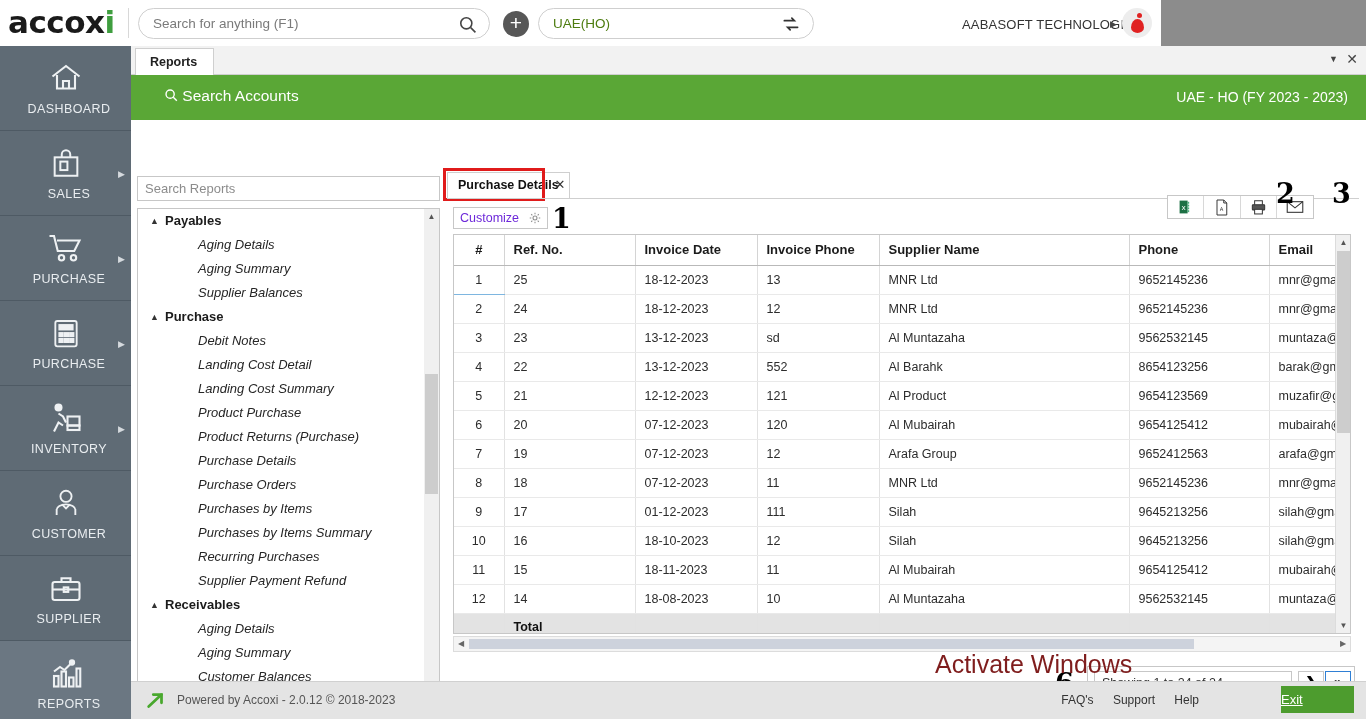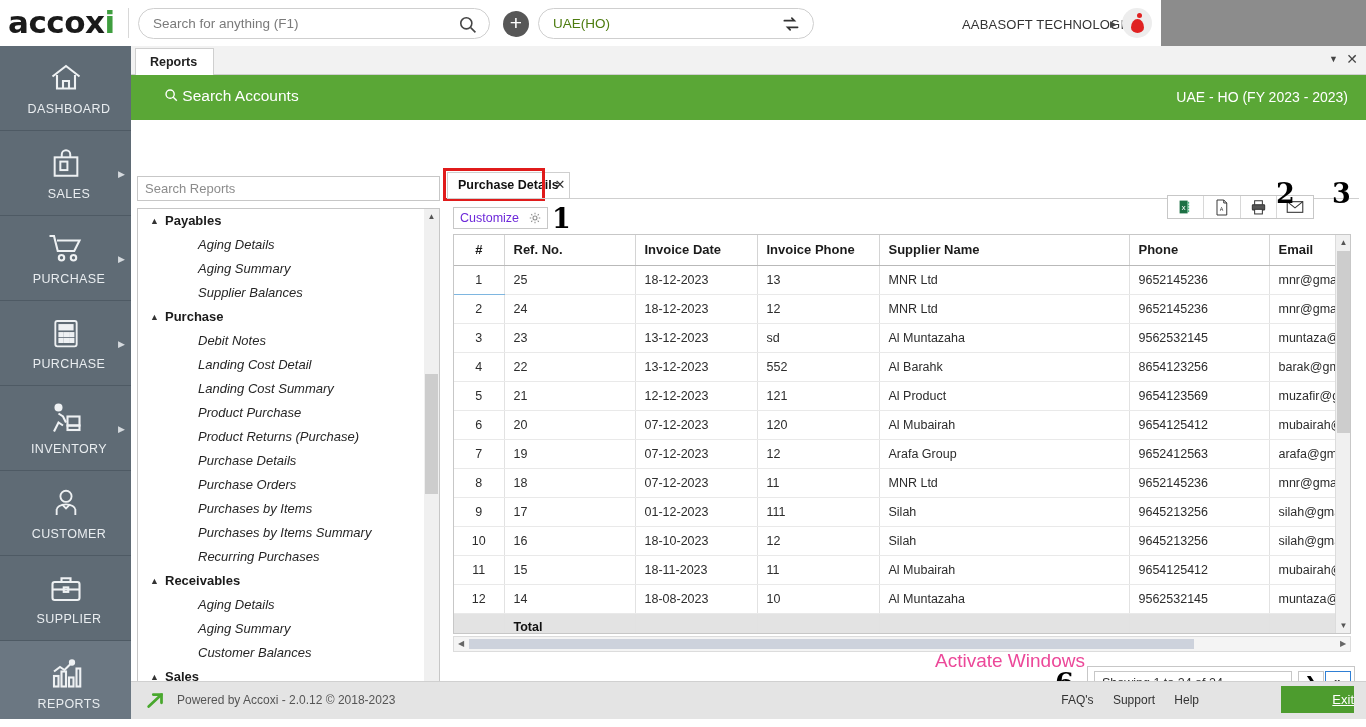--- a/index.html
+++ b/index.html
@@ -153,33 +153,33 @@
      border: 1px solid #c7c7c7; outline: none; padding-left: 7px; font-size: 12.5px; color: #333;
      font-family: "Liberation Sans", sans-serif; background: #fff; }
   .pg-next { position: absolute; left: 210px; top: 4px; width: 26px; height: 23px;
      border: 1px solid #c7c7c7; background: #fff; text-align: center; line-height: 21px;
      font-size: 14px; font-weight: bold; cursor: pointer; }
   .pg-last { position: absolute; left: 237px; top: 4px; width: 26px; height: 23px;
      border: 1.5px solid #2f7fd4; background: #fff; text-align: center; line-height: 20px;
      font-size: 14px; font-weight: bold; cursor: pointer; }
 
   
-  .wm1 { position: absolute; left: 935px; top: 650px; font-size: 19px; color: #ec4899;
+  .wm1 { position: absolute; left: 935px; top: 650px; font-size: 25px; color: #7f1d1d;
      font-family: "Liberation Sans", sans-serif; }
   .wm2 { position: absolute; left: 935px; top: 681px; font-size: 14px; color: #b9b9b9; }
 
   
   .footer { position: absolute; left: 131px; top: 681px; width: 1235px; height: 38px; background: #e4e4e4;
      border-top: 1px solid #d0d0d0; }
   .foot-logo { position: absolute; left: 14px; top: 8px; width: 22px; height: 22px; }
   .foot-txt { position: absolute; left: 46px; top: 11px; font-size: 12px; color: #555; }
   .foot-links { position: absolute; right: 167px; top: 11px; font-size: 12px; color: #333; }
   .foot-links span { margin-left: 16px; cursor: pointer; }
   .exit-btn { position: absolute; right: 12px; top: 4px; width: 73px; height: 27px; background: #4d9c2e;
-     color: #fff; font-size: 13px; text-align: right; line-height: 27px; cursor: pointer; }
+     color: #fff; font-size: 13px; text-align: left; line-height: 27px; cursor: pointer; }
   .exit-btn u { text-decoration: underline; }
   .footbar2 { position: absolute; left: 0; top: 719px; width: 1366px; height: 8px; background: #ffffff; }
 </style>
 </head>
 <body>
 
 <div class="topbar">
   <div class="logo"><span>accox</span><span class="leaf">i</span></div>
   <div class="logo-divider"></div>
 
@@ -361,20 +361,21 @@
           <div class="tree-leaf">Debit Notes</div>
           <div class="tree-leaf">Landing Cost Detail</div>
           <div class="tree-leaf">Landing Cost Summary</div>
           <div class="tree-leaf">Product Purchase</div>
           <div class="tree-leaf">Product Returns (Purchase)</div>
           <div class="tree-leaf">Purchase Details</div>
           <div class="tree-leaf">Purchase Orders</div>
           <div class="tree-leaf">Purchases by Items</div>
           <div class="tree-leaf">Purchases by Items Summary</div>
           <div class="tree-leaf">Recurring Purchases</div>
+          <div class="tree-leaf">Supplier Payment Refund</div>
           <div class="tree-grp"><span class="car">▲</span><span>Receivables</span></div>
           <div class="tree-leaf">Aging Details</div>
           <div class="tree-leaf">Aging Summary</div>
           <div class="tree-leaf">Customer Balances</div>
           <div class="tree-grp"><span class="car">▲</span><span>Sales</span></div>
         </div>
       <div class="tree-sb">
         <div class="up">▲</div>
         <div class="thumb"></div>
         <div class="dn">▼</div>

